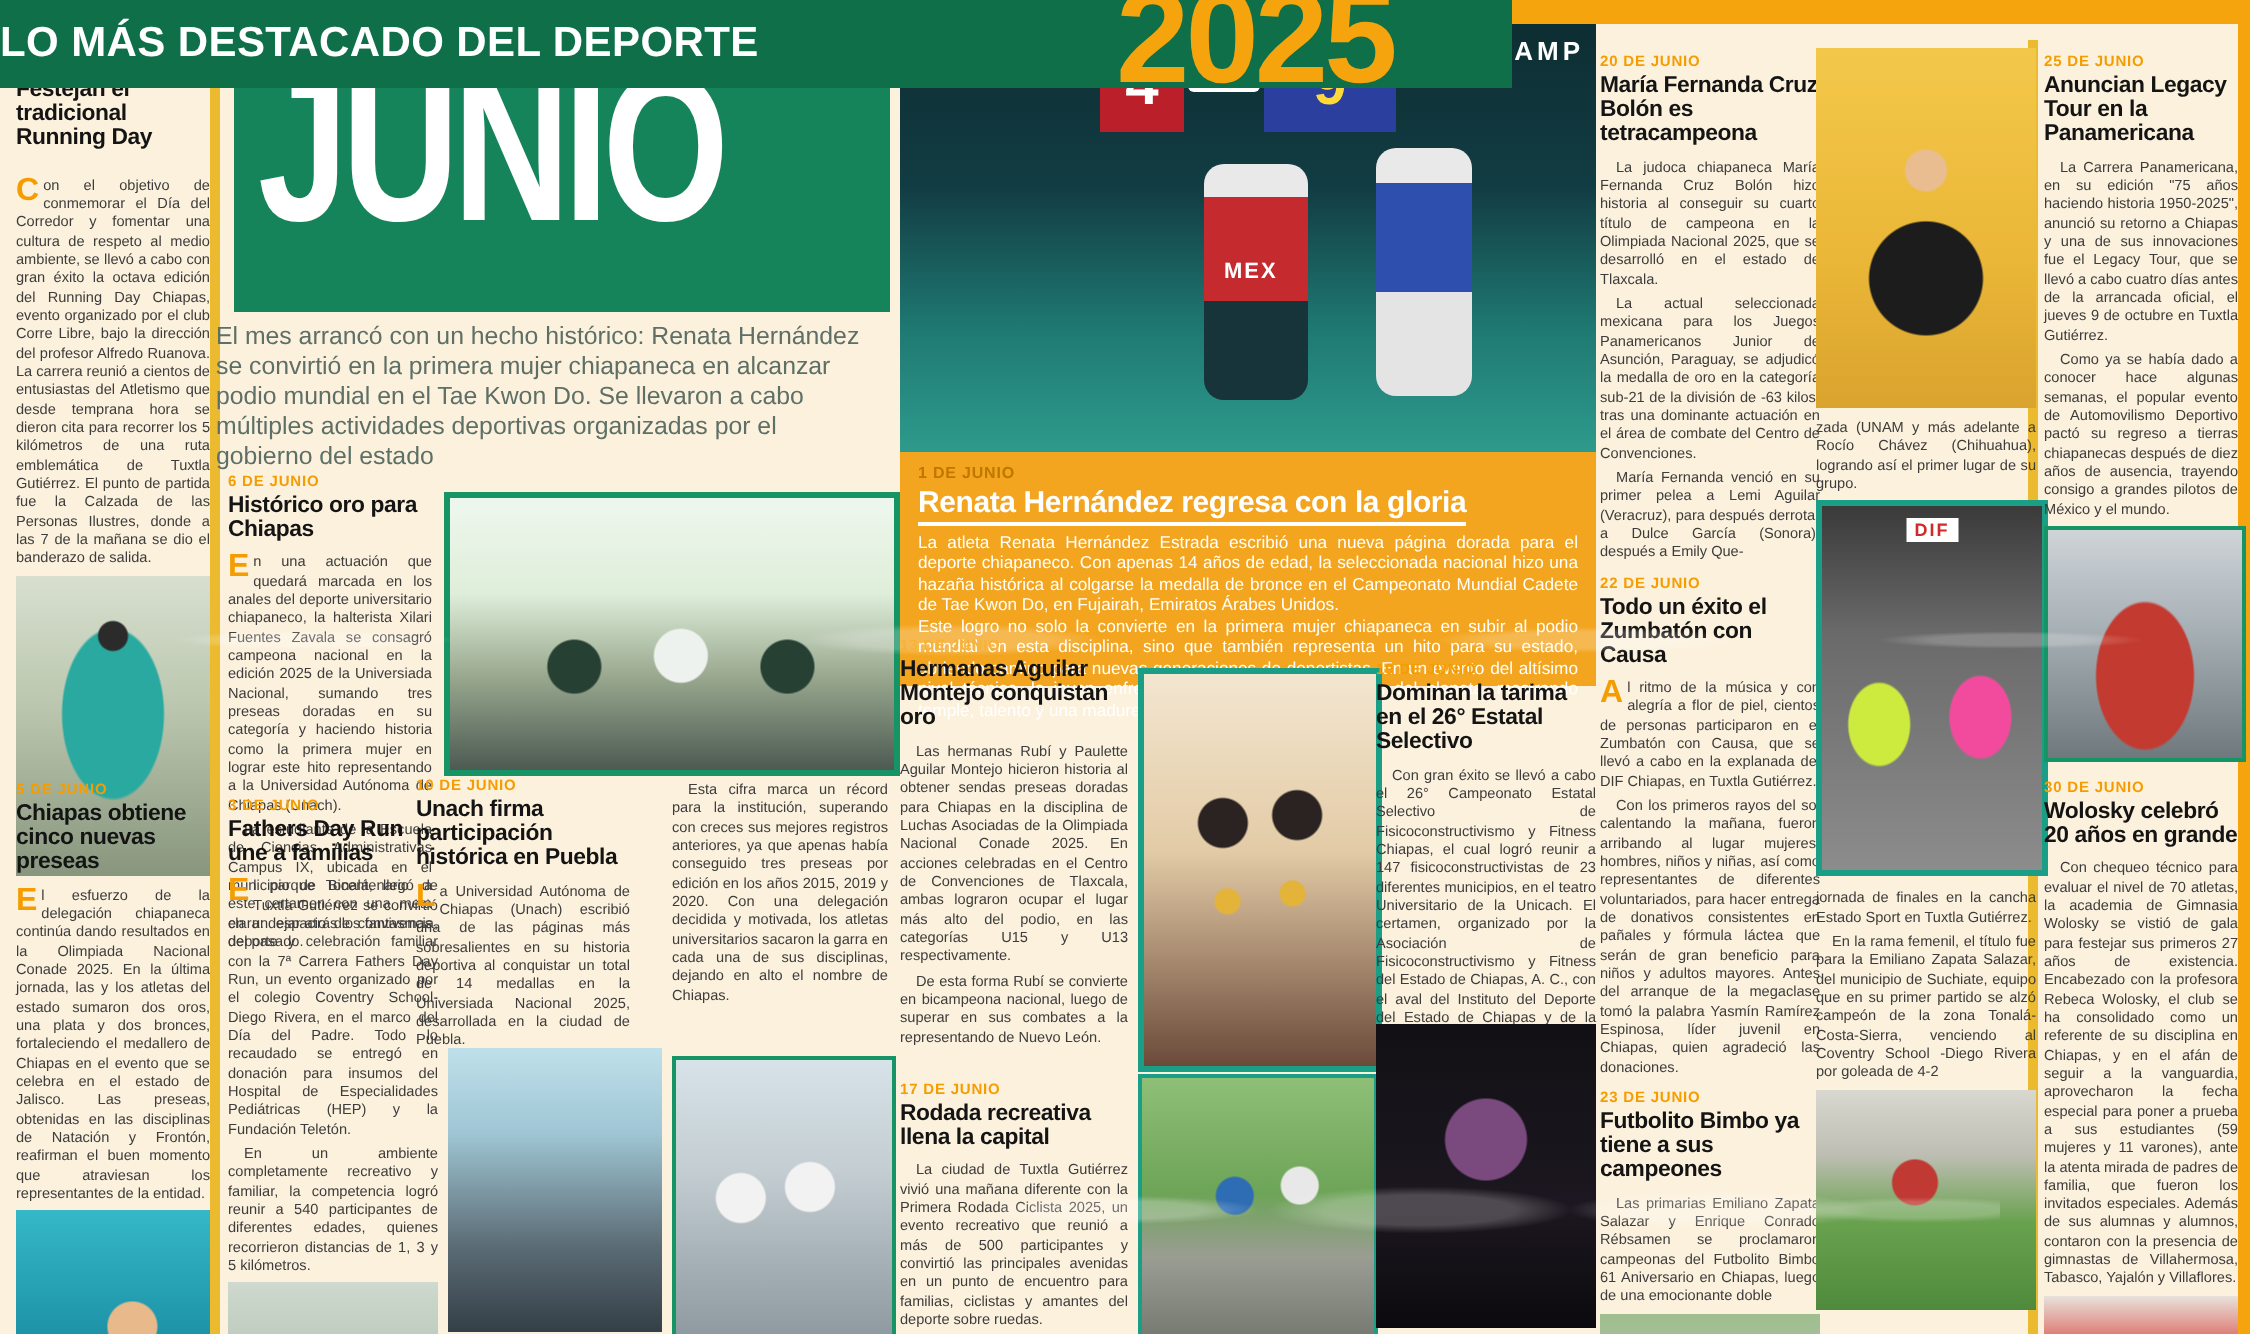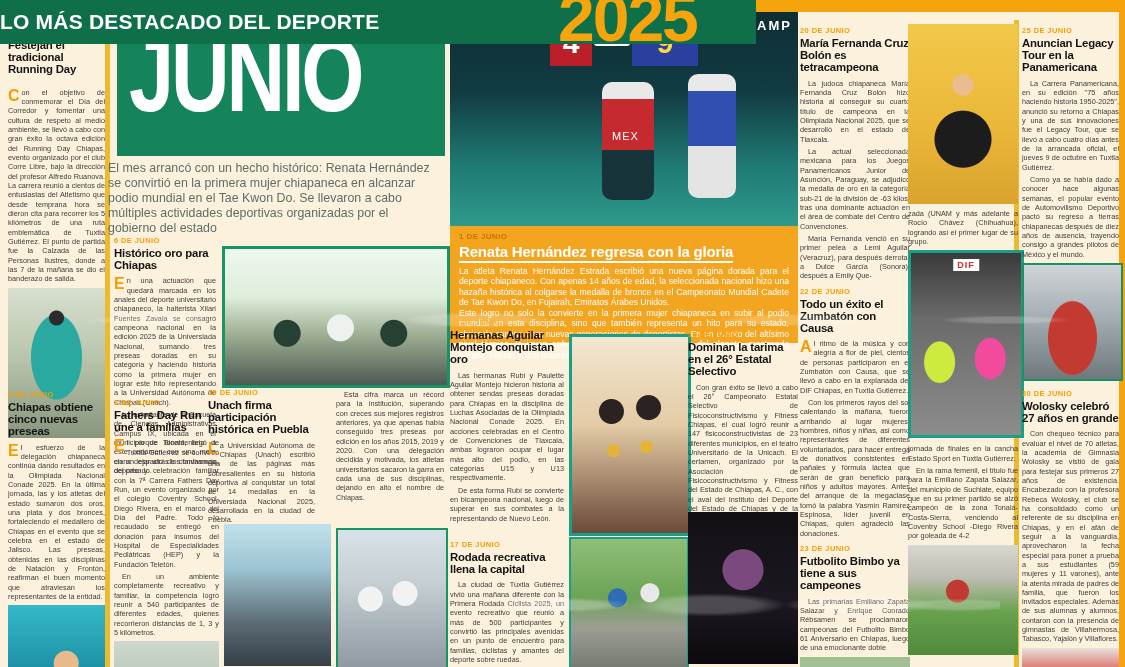--- a/index.html
+++ b/index.html
@@ -89,21 +89,21 @@
   .sb-timer{position:absolute;left:144px;top:12px;width:36px;height:22px;background:#fff;color:#111;
      font-size:13px;font-weight:900;text-align:center;line-height:22px;border-radius:3px}
   .sb-blue{position:absolute;left:182px;top:8px;width:66px;height:46px;background:#2b3f9e;color:#ffd83a;
      font-size:30px;font-weight:900;text-align:center;line-height:46px}
   .sb-champ{position:absolute;right:6px;top:6px;color:#fff;font-size:13px;font-weight:bold;letter-spacing:2px}
   .fighter{position:absolute;border-radius:10px}
   .f-red{left:152px;top:70px;width:52px;height:118px;
      background:linear-gradient(180deg,#e9e9e9 0 14%,#c42a2e 14% 58%,#16343a 58% 100%)}
   .f-blue{left:238px;top:62px;width:48px;height:124px;
      background:linear-gradient(180deg,#e9e9e9 0 14%,#2e4fae 14% 58%,#e4e4e4 58% 100%)}
-  .mex{position:absolute;left:162px;top:118px;color:#fff;font-size:11px;font-weight:400;letter-spacing:1px}
+  .mex{position:absolute;left:162px;top:118px;color:#fff;font-size:11px;font-weight:700;letter-spacing:1px}
   
   #feature{left:450px;top:226px;width:348px;height:117px;background:#f3a51f;z-index:2;
      padding:6px 9px;box-sizing:border-box}
   #feature .dlabel{color:#c07700;font-size:8px}
   #feature-hl{font-size:15px;font-weight:900;color:#fff;margin:0 0 3px;border-bottom:2px solid #fff;
      display:inline-block;padding-bottom:1px;letter-spacing:-.2px}
   #feature .fbd{font-size:8.6px;line-height:1.22;color:#fff;text-align:justify;margin:0}
   
   .wm{position:absolute;pointer-events:none;z-index:8;
      background:radial-gradient(ellipse at 12% 50%,rgba(255,255,255,.26) 42px,transparent 70px),
@@ -254,21 +254,21 @@
   <div class="art" style="left:1022px;top:26px;width:97px">
     <div>
       <div class="dlabel">25 DE JUNIO</div>
       <h3 class="hl">Anuncian Legacy Tour en la Panamericana</h3>
       <p class="bd ind">La Carrera Panamericana, en su edición "75 años haciendo historia 1950-2025", anunció su retorno a Chiapas y una de sus innovaciones fue el Legacy Tour, que se llevó a cabo cuatro días antes de la arrancada oficial, el jueves 9 de octubre en Tuxtla Gutiérrez.</p>
       <p class="bd ind">Como ya se había dado a conocer hace algunas semanas, el popular evento de Automovilismo Deportivo pactó su regreso a tierras chiapanecas después de diez años de ausencia, trayendo consigo a grandes pilotos de México y el mundo.</p>
     </div>
     <div class="photo ph-car"></div>
     <div style="margin-top:8px">
       <div class="dlabel">30 DE JUNIO</div>
-      <h3 class="hl">Wolosky celebró 27 años en grande</h3>
+      <h3 class="hl">Wolosky celebró 20 años en grande</h3>
       <p class="bd ind">Con chequeo técnico para evaluar el nivel de 70 atletas, la academia de Gimnasia Wolosky se vistió de gala para festejar sus primeros 27 años de existencia. Encabezado con la profesora Rebeca Wolosky, el club se ha consolidado como un referente de su disciplina en Chiapas, y en el afán de seguir a la vanguardia, aprovecharon la fecha especial para poner a prueba a sus estudiantes (59 mujeres y 11 varones), ante la atenta mirada de padres de familia, que fueron los invitados especiales. Además de sus alumnas y alumnos, contaron con la presencia de gimnastas de Villahermosa, Tabasco, Yajalón y Villaflores.</p>
     </div>
     <div class="photo ph-gym"></div>
   </div>
 
   <div class="wm" style="left:30px;top:255px;width:1060px;height:130px"></div>
   <div class="wm" style="left:500px;top:560px;width:500px;height:90px"></div>
 
 </div>
 

